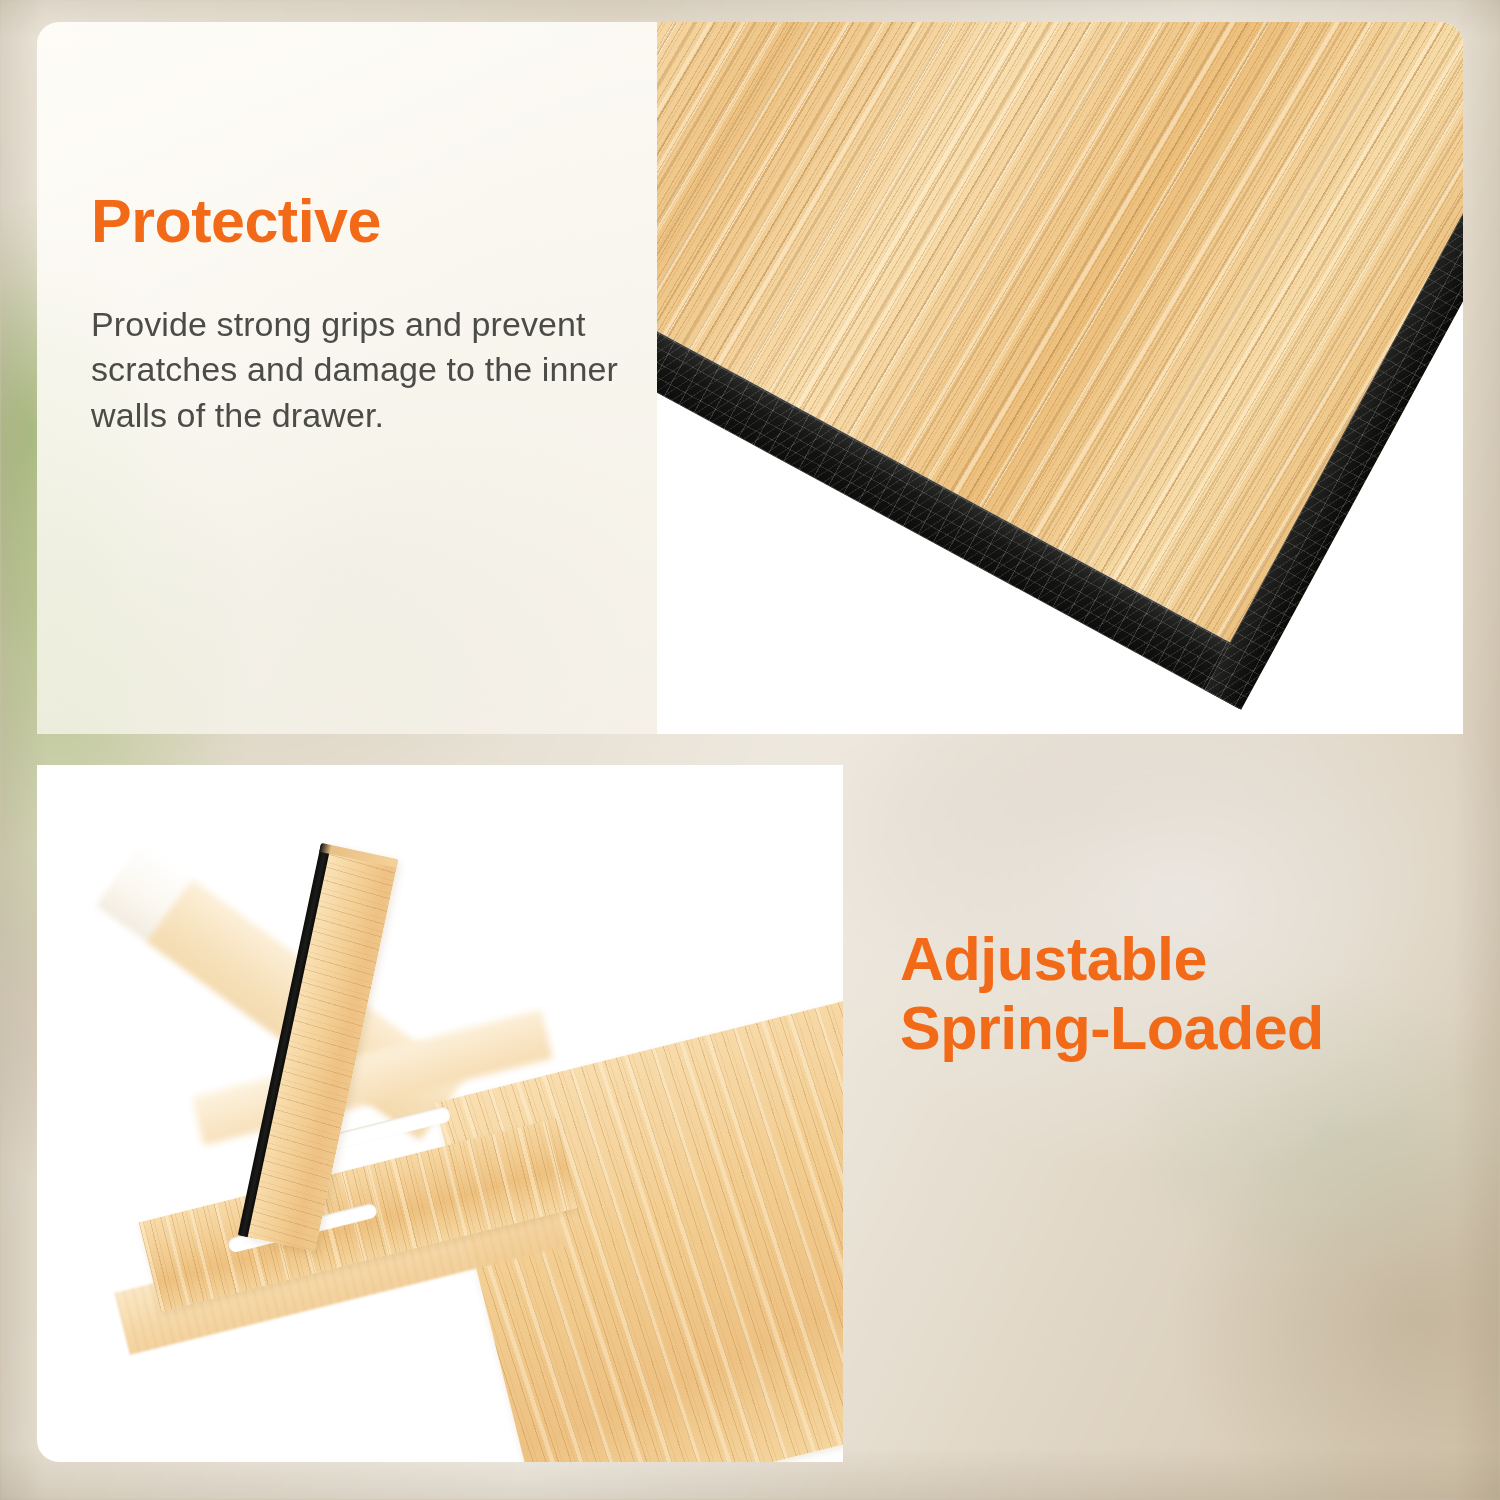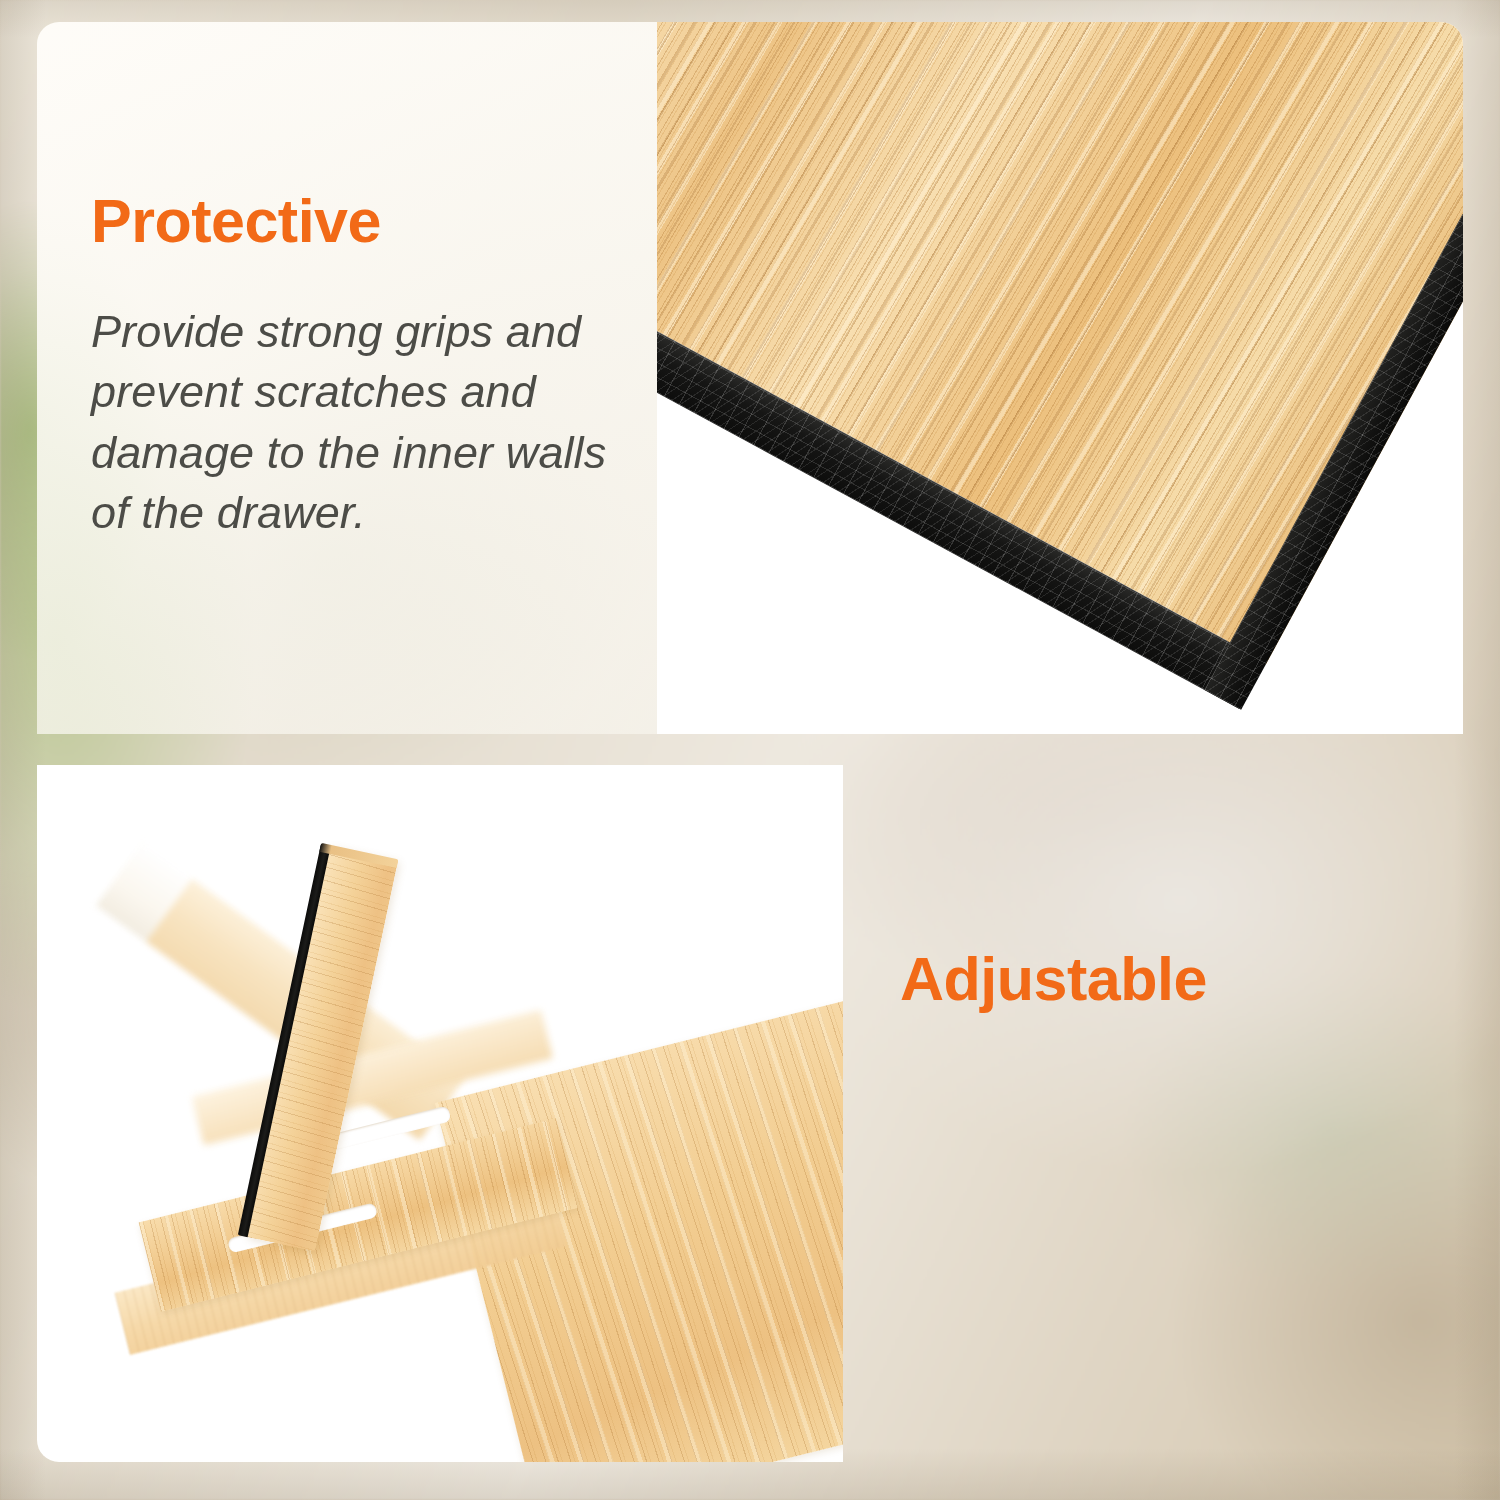--- a/index.html
+++ b/index.html
@@ -76,30 +76,29 @@
   
   .heading {
     color:#f26a17;
     font-weight:bold;
     font-size:61px;
     line-height:1.13;
     letter-spacing:-.5px;
   }
   .body-copy {
     color:#4c4c47;
-    font-size:45px;
+    font-size:34px;
     line-height:1.34;
     letter-spacing:.1px;
-    font-style:italic;
   }
 
   #text-block-top { position:absolute; left:54px; top:165px; width:540px; }
   #text-block-top .body-copy { margin-top:46px; }
 
-  #text-block-bottom { position:absolute; left:57px; top:160px; width:545px;margin-top:20px; }
+  #text-block-bottom { position:absolute; left:57px; top:160px; width:545px; }
   #text-block-bottom .body-copy { margin-top:48px; }
 
   
   #board-top {
     position:absolute; left:-248px; top:-320px; width:1080px; height:820px;
     transform:rotate(28.5deg);
     transform-origin:50% 50%;
   }
   .bamboo-face {
     position:absolute; inset:0;
@@ -314,17 +313,18 @@
         <div id="crossbar-endcap"></div>
       </div>
 
     </div>
   </div>
 
   <div class="panel" id="panel-text-bottom">
     <div id="text-block-bottom">
       <div class="heading">
         <div class="nowrap">Adjustable</div>
+        <div class="nowrap">Spring-Loaded</div>
       </div>
     </div>
   </div>
 
 </div>
 
 </body></html>

